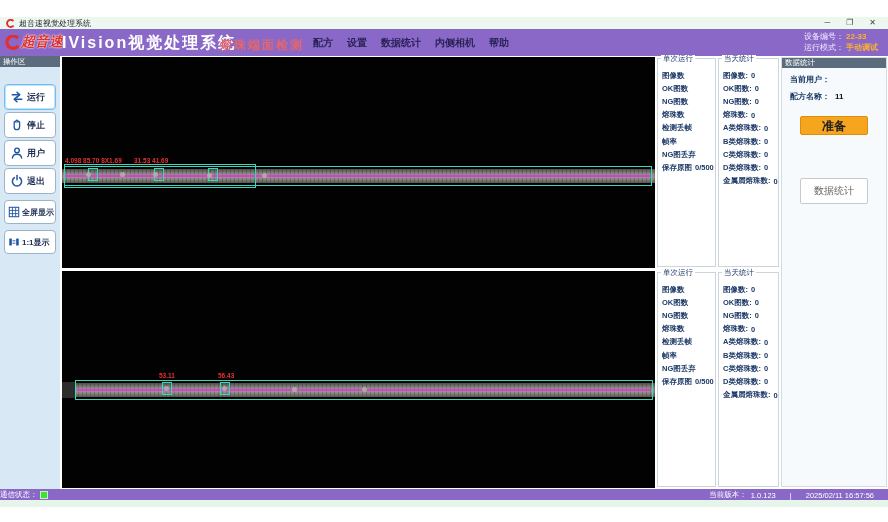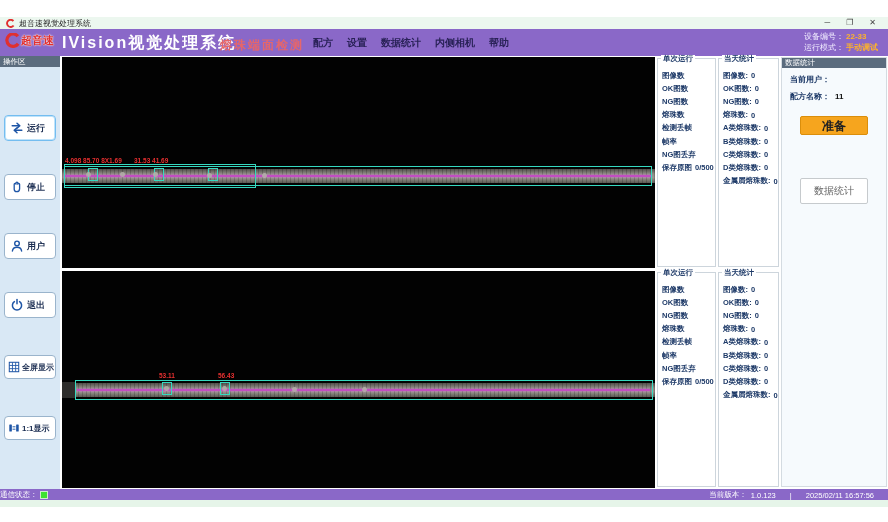--- a/index.html
+++ b/index.html
@@ -11,39 +11,39 @@
             display:flex;align-items:center;padding-left:6px;box-sizing:border-box;
             font-size:8px;color:#222;}
   .titlebar .t-text{margin-left:4px;}
   .win-controls{position:absolute;right:12px;top:0;height:12px;display:flex;gap:16px;
                 align-items:center;color:#444;font-size:8px;}
   .win-controls span{cursor:default;line-height:12px;}
 
   
   .header{position:absolute;left:0;top:29px;width:888px;height:27px;background:#8a68c8;}
   .logo{position:absolute;left:5px;top:4px;display:flex;align-items:center;gap:1px;}
-  .logo-text{font-size:11px;font-weight:bold;color:#e03030;
+  .logo-text{font-size:14px;font-weight:bold;font-style:italic;color:#e03030;
              text-shadow:0 0 1px #fff,0 0 2px #fff;letter-spacing:0;}
   .app-title{position:absolute;left:62px;top:4px;font-size:16px;font-weight:bold;color:#fff;
              letter-spacing:2px;white-space:nowrap;}
   .app-subtitle{position:absolute;left:220px;top:8px;font-size:12px;font-weight:bold;
                 color:#e5666b;letter-spacing:2px;white-space:nowrap;}
   .menu{position:absolute;left:313px;top:0;height:27px;display:flex;align-items:center;gap:14px;}
   .menu span{font-size:10px;font-weight:bold;color:#2a2258;white-space:nowrap;cursor:default;}
   .dev-info{position:absolute;right:10px;top:2px;font-size:8px;line-height:11px;white-space:nowrap;}
   .dev-info .lab{color:#f1ecff;}
   .dev-info .val{color:#ffb428;font-weight:bold;margin-left:2px;}
 
   
   .sidebar{position:absolute;left:0;top:56px;width:60px;height:433px;background:#d9e8f5;}
   .panel-head{height:11px;background:#5b6c7e;color:#fff;font-size:7.5px;line-height:11px;
               padding-left:3px;}
   .side-btns{margin-top:17px;display:flex;flex-direction:column;align-items:center;gap:2px;}
   .sbtn{width:52px;height:26px;background:#fff;border:1px solid #9ab4cc;border-radius:4px;
-        display:flex;align-items:center;gap:3px;padding-left:5px;box-sizing:border-box;cursor:pointer;margin-top:31px;}
+        display:flex;align-items:center;gap:3px;padding-left:5px;box-sizing:border-box;cursor:pointer;}
   .sbtn.focused{border-color:#74bdf0;box-shadow:0 0 0 1px #bfe3fa inset;}
   .sbtn .lbl{font-size:9px;font-weight:bold;color:#1c2e52;white-space:nowrap;}
   .sbtn.small{height:24px;padding-left:3px;gap:2px;}
   .sbtn.small .lbl{font-size:8px;}
   .sbtn svg{flex:0 0 auto;}
   .gap8{height:2px;}
 
   
   .cam{position:absolute;left:62px;width:593px;background:#020202;overflow:hidden;}
   .cam1{top:57px;height:211px;}
@@ -55,21 +55,21 @@
   .stripcapL{position:absolute;left:0;width:14px;height:16px;background:#2e2d2b;}
   .mline{position:absolute;height:2px;background:#c24ec2;box-shadow:0 0 2px #d86ad8;}
   .crect{position:absolute;border:1px solid #36d9c0;}
   .cbox{position:absolute;width:8px;height:11px;border:1px solid #36d9c0;}
   .bead{position:absolute;width:5px;height:5px;border-radius:50%;background:#b5b2aa;opacity:.85;}
   .mlabel{position:absolute;color:#e83030;font-size:6.5px;font-weight:bold;white-space:nowrap;}
 
   
   .gbox{position:absolute;background:#fff;border:1px solid #cdd5dc;box-sizing:border-box;}
   .gtitle{position:absolute;top:-4px;left:3px;background:#fff;padding:0 2px;
-          font-size:7.5px;font-weight:bold;color:#1e3a68;line-height:8px;white-space:nowrap;}
+          font-size:7.5px;font-weight:normal;color:#1e3a68;line-height:8px;white-space:nowrap;}
   .grows{padding-top:10px;}
   .grow{height:13.2px;display:flex;align-items:center;padding-left:4px;font-size:7.5px;
         font-weight:bold;color:#1e3a68;white-space:nowrap;overflow:hidden;}
   .grow .v{margin-left:3px;color:#1e3a68;}
   .run1{left:657px;top:58px;width:59px;height:209px;}
   .day1{left:718px;top:58px;width:61px;height:209px;}
   .run2{left:657px;top:272px;width:59px;height:215px;}
   .day2{left:718px;top:272px;width:61px;height:215px;}
 
   

